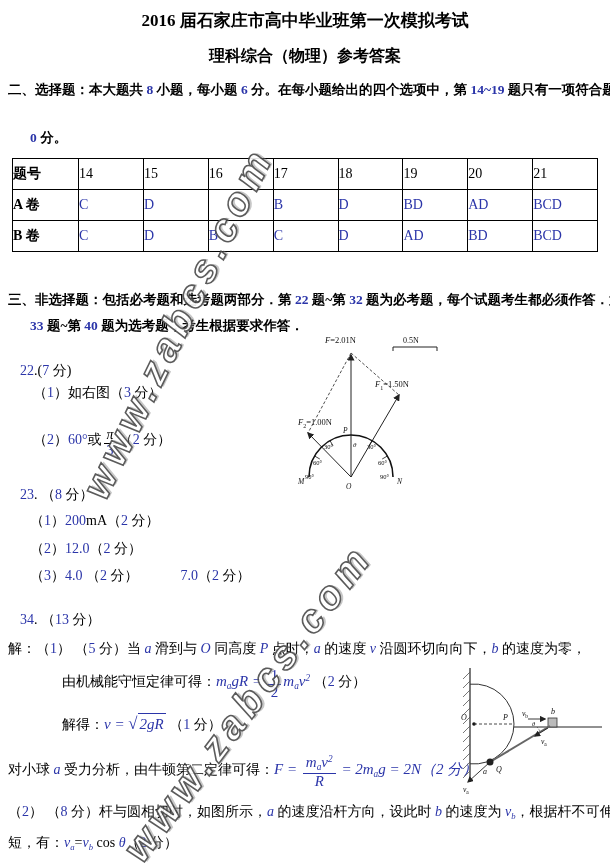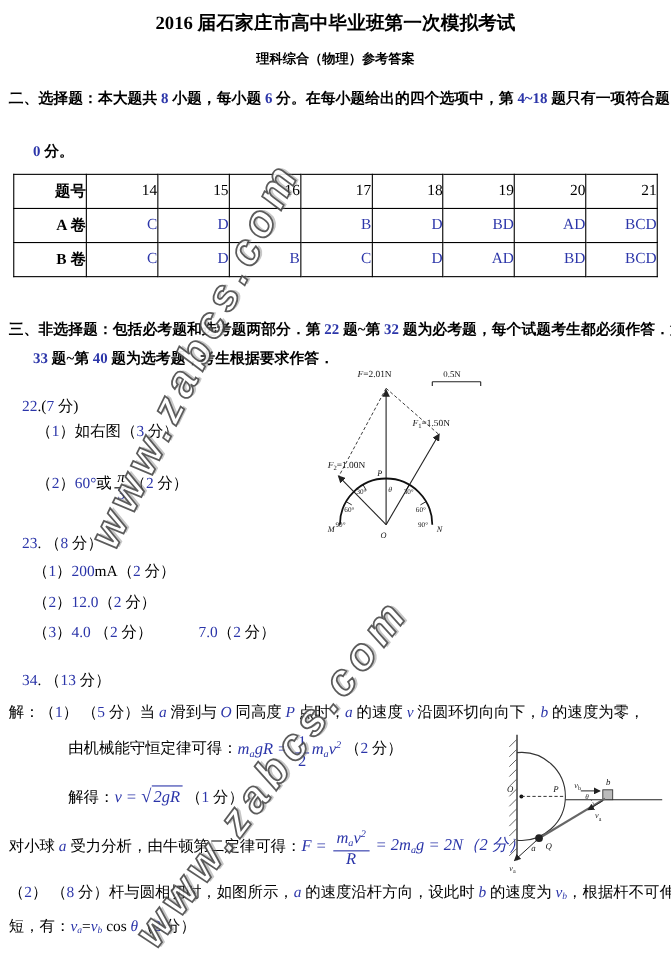--- a/index.html
+++ b/index.html
@@ -2,32 +2,32 @@
 <html><head>
 <meta charset="utf-8">
 <style>
   html,body{margin:0;padding:0;background:#fff;}
   .page{position:relative;width:610px;height:866px;background:#fff;overflow:hidden;
         font-family:"Liberation Serif",serif;color:#000;}
   .line{position:absolute;white-space:nowrap;font-size:14px;line-height:1.25;}
   .bold{font-weight:bold;}
   .center{left:0;width:610px;text-align:center;}
   .title{font-size:17px;}
-  .subtitle{font-size:12px;}
+  .subtitle{font-size:16px;}
   .sec{font-size:13.5px;}
   
   .seg-k{}
   .seg-b{color:#2b35a9;}
   .seg-v{color:#2b35a9;font-style:italic;}
   .seg-i{font-style:italic;}
   .seg-bsub{color:#2b35a9;font-style:italic;font-size:0.62em;vertical-align:-0.3em;}
   .seg-bsup{color:#2b35a9;font-size:0.62em;vertical-align:0.5em;}
   
   table.ans-table{position:absolute;left:12px;top:158px;width:586px;border-collapse:collapse;table-layout:fixed;}
-  table.ans-table td,table.ans-table th{border:1px solid #000;height:30px;text-align:right;
+  table.ans-table td,table.ans-table th{border:1px solid #000;height:30px;text-align:left;
         font-size:14px;font-weight:normal;padding:0;font-family:Liberation Serif, serif;}
   table.ans-table .rowlab{font-weight:bold;}
   table.ans-table .ansv{color:#2b35a9;}
   
   .frac{display:inline-block;vertical-align:-0.75em;text-align:center;line-height:1.05;margin:0 2px;}
   .frac .fnum{display:block;border-bottom:1px solid currentColor;padding:0 3px;}
   .frac .fden{display:block;}
   .frac-blue{color:#2b35a9;}
   .math{color:#2b35a9;font-style:italic;font-size:15px;}
   .radical{color:#2b35a9;font-style:normal;font-size:1.2em;}
@@ -45,21 +45,21 @@
   .wm2{left:55px;top:680px;transform:rotate(-53deg);}
 </style>
 </head>
 <body>
 
 <div class="page">
 
   <div class="line center bold title" style="top:10px">2016 届石家庄市高中毕业班第一次模拟考试</div>
   <div class="line center bold subtitle" style="top:46px">理科综合（物理）参考答案</div>
 
-  <div class="line bold sec" style="left:8px;top:82px"><span class="seg-k">二、选择题：本大题共 </span><span class="seg-b">8</span><span class="seg-k"> 小题，每小题 </span><span class="seg-b">6</span><span class="seg-k"> 分。在每小题给出的四个选项中，第 </span><span class="seg-b">4~18</span><span class="seg-k"> 题只有一项符合题</span></div>
+  <div class="line bold sec" style="left:8px;top:82px"><span class="seg-k">二、选择题：本大题共 </span><span class="seg-b">8</span><span class="seg-k"> 小题，每小题 </span><span class="seg-b">6</span><span class="seg-k"> 分。在每小题给出的四个选项中，第 </span><span class="seg-b">14~19</span><span class="seg-k"> 题只有一项符合题</span></div>
   <div class="line bold sec" style="left:30px;top:130px"><span class="seg-b">0</span><span class="seg-k"> 分。</span></div>
 
   <table class="ans-table">
     <colgroup>
         <col style="width:66px">
         <col>
         <col>
         <col>
         <col>
         <col>

